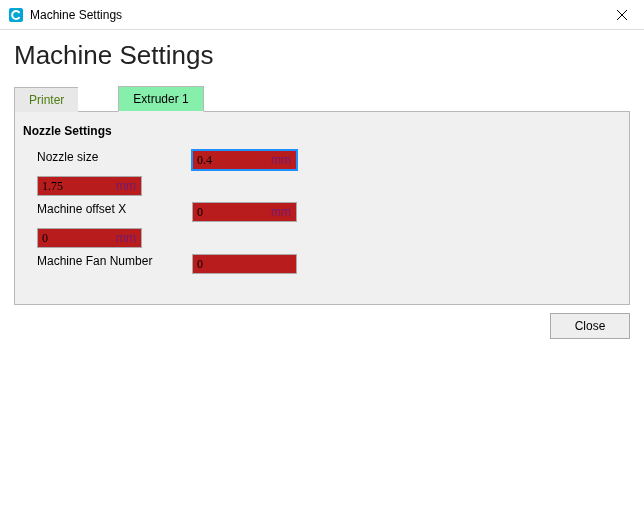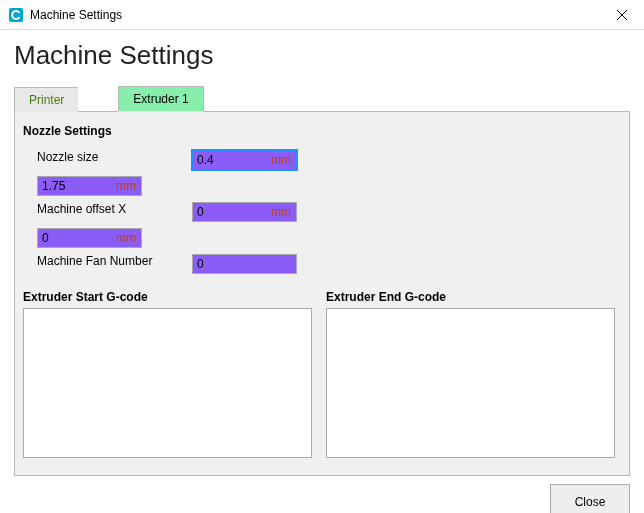--- a/index.html
+++ b/index.html
@@ -105,38 +105,38 @@
     padding-right: 4px;
   }
   .row .inputwrap {
     position: relative;
     width: 105px;
   }
   .row .inputwrap input {
     width: 100%;
     height: 20px;
     font-size: 12px;
-    font-family: Liberation Sans, sans-serif;
+    font-family: Liberation Serif, serif;
     padding: 1px 28px 1px 4px;
     border: 1px solid #aaa;
-    background: #8b5cf6;
+    background: #b91c1c;
   }
   .row .inputwrap.focused input {
     border: 1px solid #1e90ff;
     outline: 1px solid #1e90ff;
   }
   .row .inputwrap .unit {
     position: absolute;
     right: 6px;
     top: 0;
     height: 20px;
     display: flex;
     align-items: center;
     font-size: 12px;
-    color: #c2410c;
+    color: #701a75;
     pointer-events: none;
   }
   .row .inputwrap.no-unit input { padding-right: 4px; }
   .gcode-row {
     display: flex;
     gap: 14px;
   }
   .gcode-col { flex: 1; }
   .gcode-title {
     font-weight: bold;
@@ -153,21 +153,21 @@
     font-size: 12px;
     padding: 4px;
   }
   .footer {
     display: flex;
     justify-content: flex-end;
     padding: 8px 14px 10px 14px;
   }
   .close-button {
     min-width: 80px;
-    height: 36px;
+    height: 26px;
     font-size: 12px;
     font-family: inherit;
     background: #eee;
     border: 1px solid #aaa;
     cursor: pointer;
     padding: 0 12px;
   }
 </style>
 </head>
 <body>
@@ -236,29 +236,19 @@
 
       <div class="row">
         <div class="label">Machine Fan Number</div>
         <div class="inputwrap no-unit">
           <input type="text" value="0" style="">
         </div>
       </div>
 
     </div>
 
-    <div class="gcode-row">
-      <div class="gcode-col">
-        <div class="gcode-title">Extruder Start G-code</div>
-        <textarea class="gcode-box" style=""></textarea>
-      </div>
-      <div class="gcode-col">
-        <div class="gcode-title">Extruder End G-code</div>
-        <textarea class="gcode-box" style=""></textarea>
-      </div>
-    </div>
 
   </div>
 </div>
 
 <div class="footer">
   <button class="close-button">Close</button>
 </div>
 
 </body></html>

